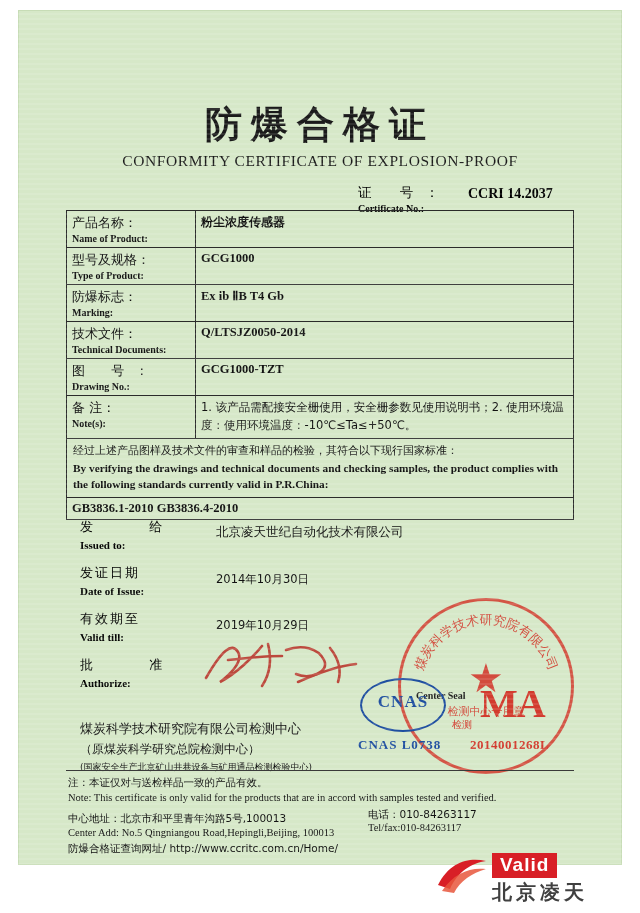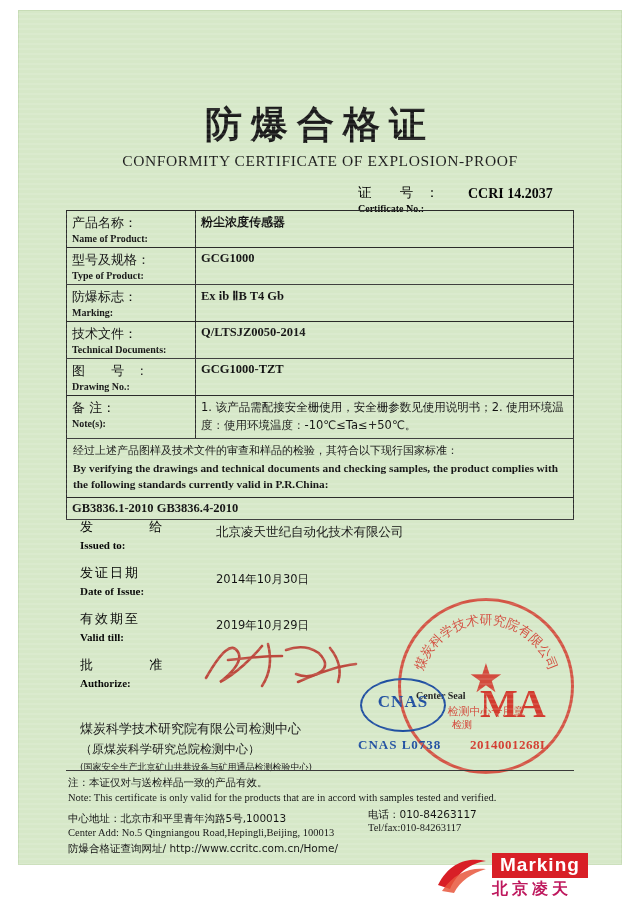--- a/index.html
+++ b/index.html
@@ -269,23 +269,23 @@
   .logo .topsky{
     position:absolute;left:56px;top:2px;
     background:#d81f26;color:#fff;
     font-family:"Liberation Sans", sans-serif;
     font-weight:bold;font-size:19px;
     padding:1px 8px 2px 8px;
     letter-spacing:1px;
   }
   .logo .cn{
     position:absolute;left:56px;top:28px;
-    color:#be185d;
-    font-family:"DejaVu Sans", sans-serif;
-    font-weight:bold;font-size:16px;letter-spacing:4px;
+    color:#404040;
+    font-family:"DejaVu Sans", sans-serif;
+    font-weight:bold;font-size:20px;letter-spacing:4px;
   }
 </style>
 </head>
 <body>
 
 <div class="page">
   <div class="cert">
 
     <div class="title">防爆合格证</div>
     <div class="subtitle">CONFORMITY CERTIFICATE OF EXPLOSION-PROOF</div>
@@ -442,16 +442,16 @@
       <div class="web">防爆合格证查询网址/ http://www.ccritc.com.cn/Home/</div>
     </div>
 
   </div>
 
   <div class="logo">
     <svg class="swoosh" viewBox="0 0 52 40">
       <path d="M2,30 C14,6 34,2 50,6 C36,8 22,16 14,34 Z" fill="#d81f26"></path>
       <path d="M6,36 C18,18 34,12 50,14 C36,18 24,26 18,38 Z" fill="#e8563c" opacity="0.85"></path>
     </svg>
-    <div class="topsky">Marking</div>
+    <div class="topsky">Valid</div>
     <div class="cn">北京凌天</div>
   </div>
 </div>
 
 </body></html>

